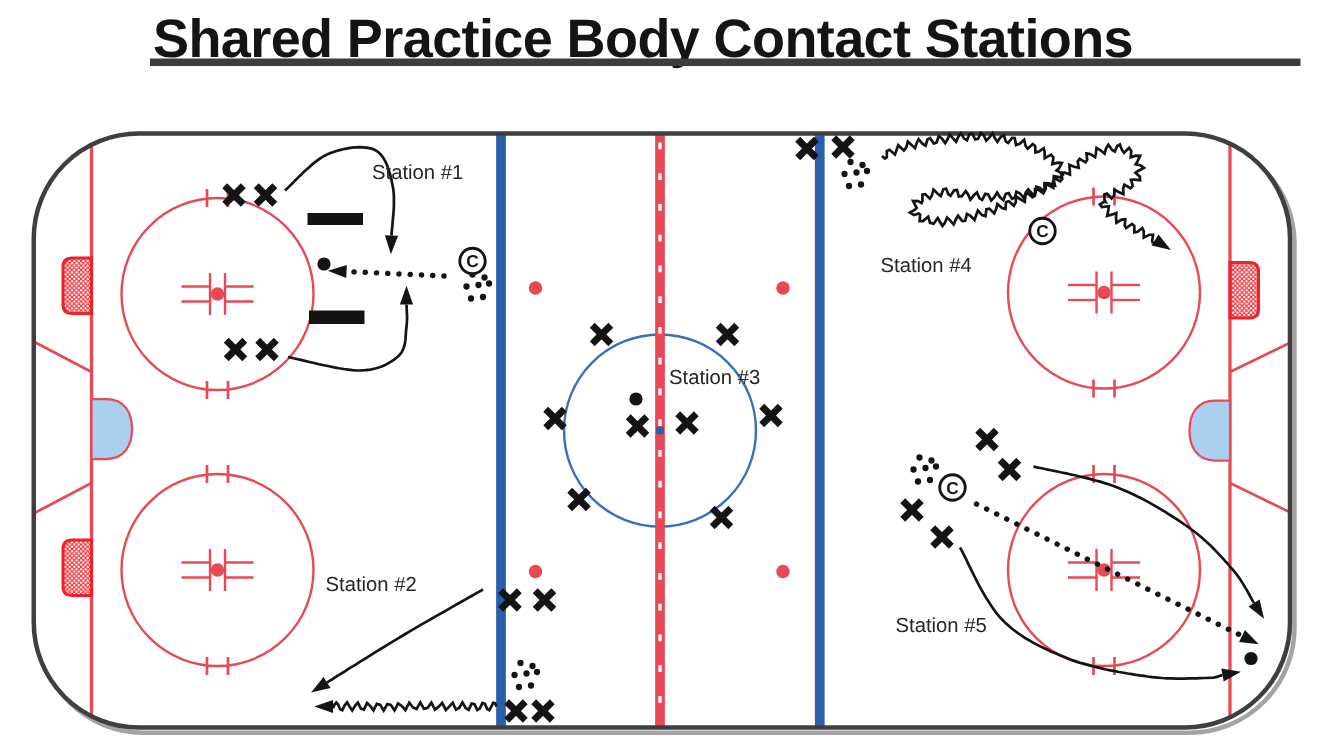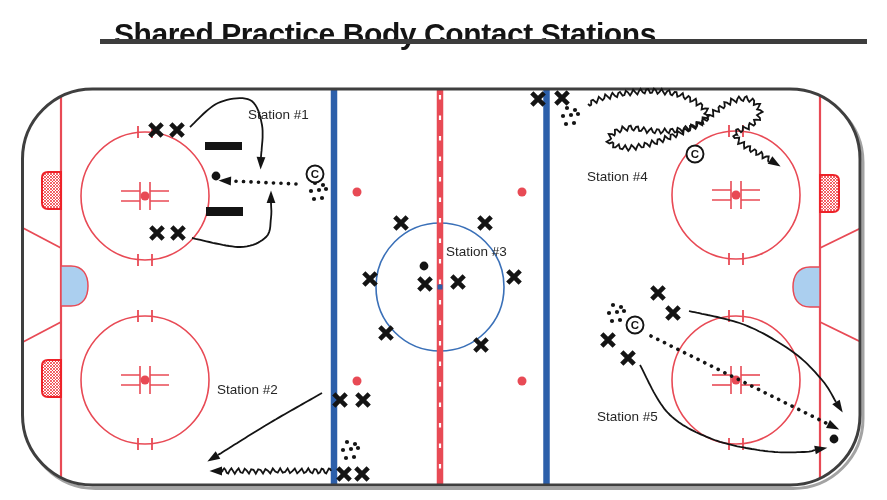--- a/index.html
+++ b/index.html
@@ -1,18 +1,18 @@
 <!DOCTYPE html>
 <html><head>
 <meta charset="utf-8">
 <style>
   html,body{margin:0;padding:0;background:#fff;}
   .page{position:relative;width:887px;height:500px;background:#fff;overflow:hidden;
         font-family:"Liberation Sans",sans-serif;}
-  .page h1{position:absolute;left:102px;top:5px;margin:12px;font-size:30px;font-weight:700;
+  .page h1{position:absolute;left:102px;top:5px;margin:0;font-size:36px;font-weight:700;
            letter-spacing:-0.4px;color:#141414;white-space:nowrap;}
   .title-underline{position:absolute;left:100px;top:39px;width:767px;height:4.5px;}
   #rink-svg{position:absolute;left:0;top:0;width:887px;height:500px;}
 </style>
 </head>
 <body>
 
 <div class="page">
   <h1>Shared Practice Body Contact Stations</h1>
   <div class="title-underline" style="background: rgb(61, 61, 61);"></div>

